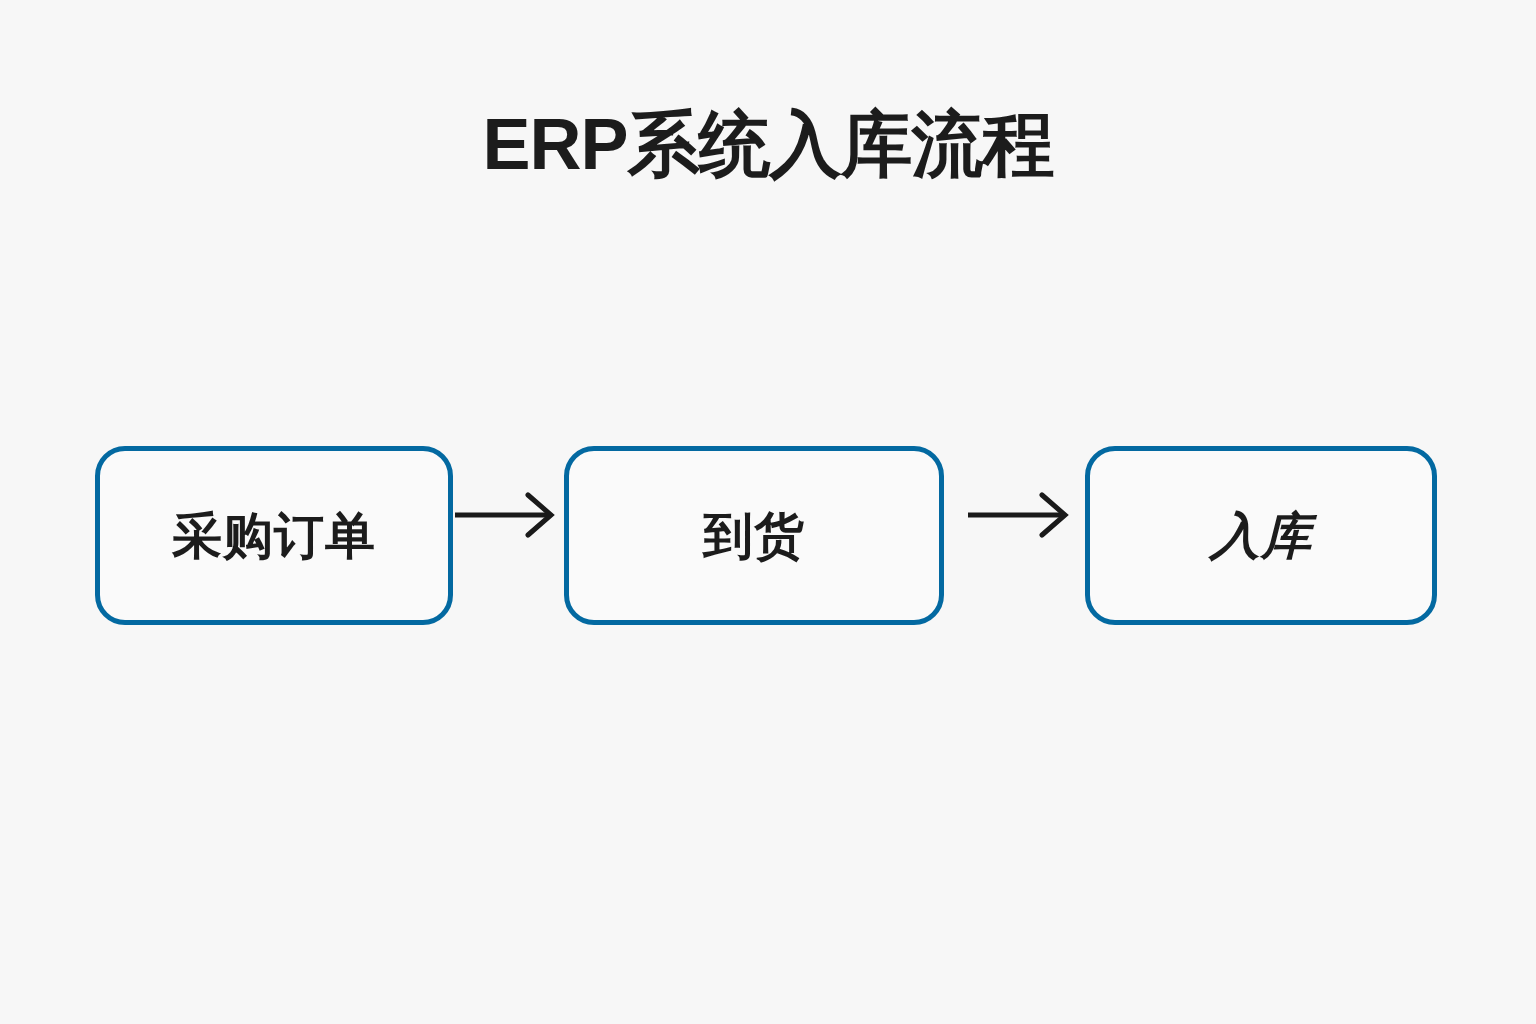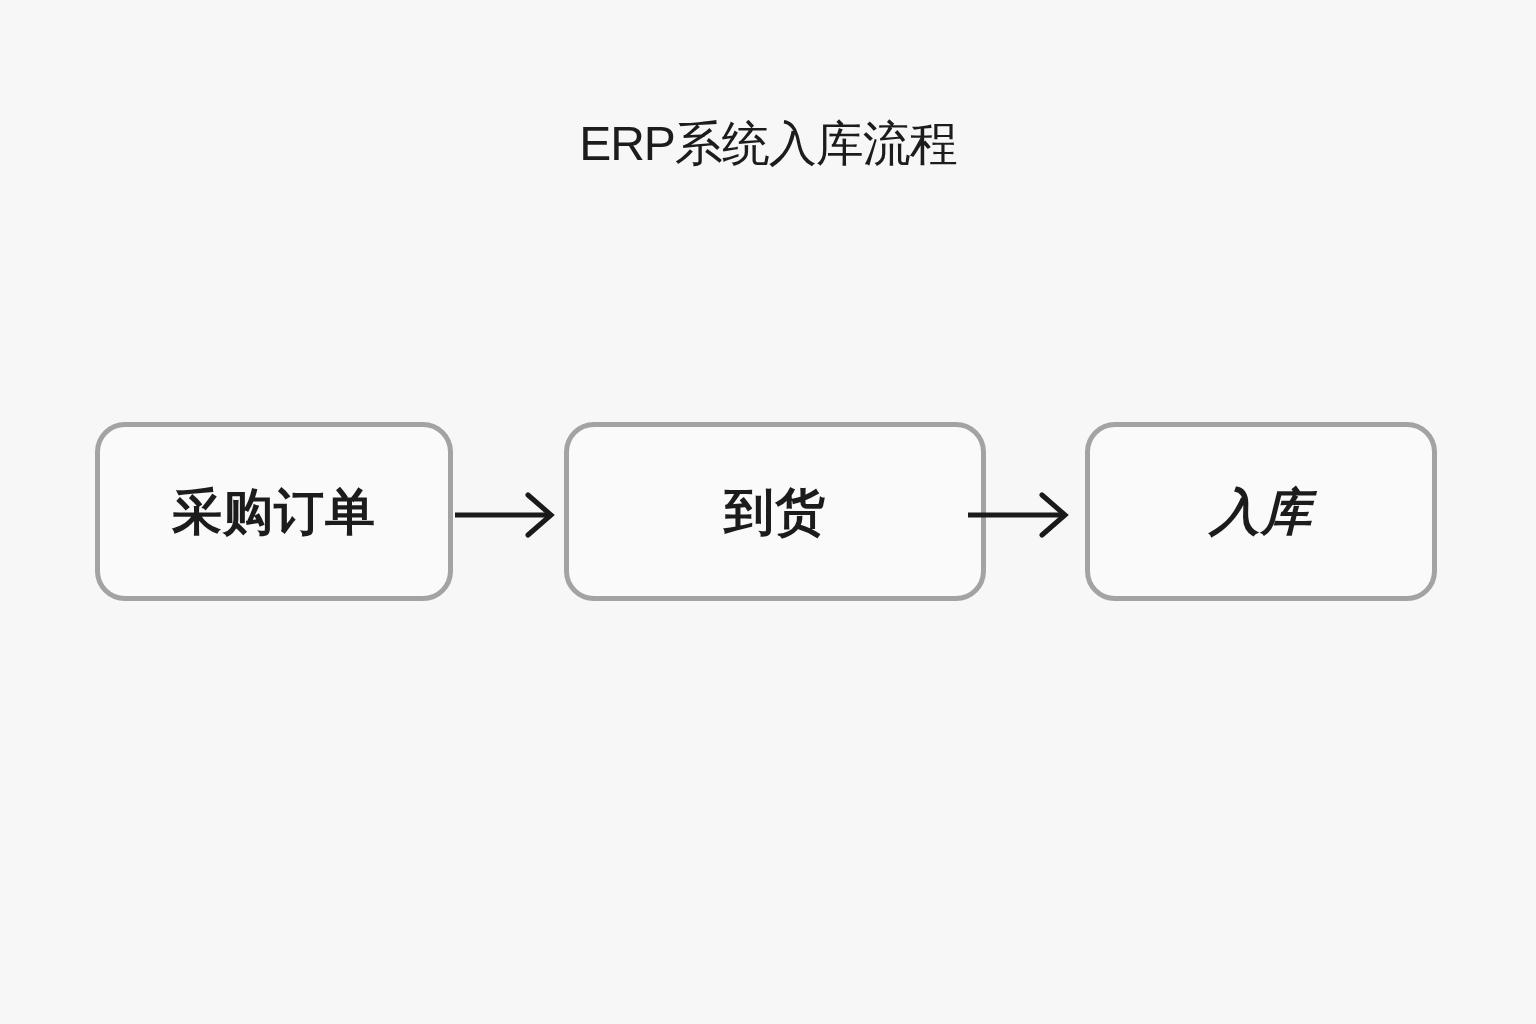--- a/index.html
+++ b/index.html
@@ -21,62 +21,62 @@
     background: #f7f7f7;
   }
 
   
   #diagram-title {
     position: absolute;
     left: 0;
     top: 96px;
     width: 1536px;
     text-align: center;
-    font-size: 48px;
+    font-size: 72px;
     line-height: 96px;
-    font-weight: 400;
+    font-weight: 700;
     color: #1c1c1c;
     letter-spacing: -1px;
     white-space: nowrap;
     -webkit-font-smoothing: antialiased;
   }
 
   
   #flow-row {
     position: absolute;
     left: 0;
     top: 0;
     width: 1536px;
     height: 1024px;
   }
 
   .node-box {
     position: absolute;
-    top: 422px;
+    top: 446px;
     height: 179px;
     box-sizing: border-box;
-    border: 5px solid #a3a3a3;
+    border: 5px solid #0369a1;
     border-radius: 30px;
     background: #fafafa;
     display: flex;
     align-items: center;
     justify-content: center;
   }
 
   .node-label {
     font-size: 50px;
     font-weight: 700;
     color: #1c1c1c;
     line-height: 1;
     letter-spacing: 1px;
     white-space: nowrap;
   }
 
   #node-1 { left: 95px;   width: 358px; }
-  #node-2 { left: 564px;  width: 422px; }
+  #node-2 { left: 564px;  width: 380px; }
   #node-3 { left: 1085px; width: 352px; font-style: italic; }
 
   
   .arrow-connector {
     position: absolute;
     top: 490px;
     height: 50px;
   }
   #arrow-1 { left: 453px; width: 111px; }
   #arrow-2 { left: 965px; width: 120px; }

